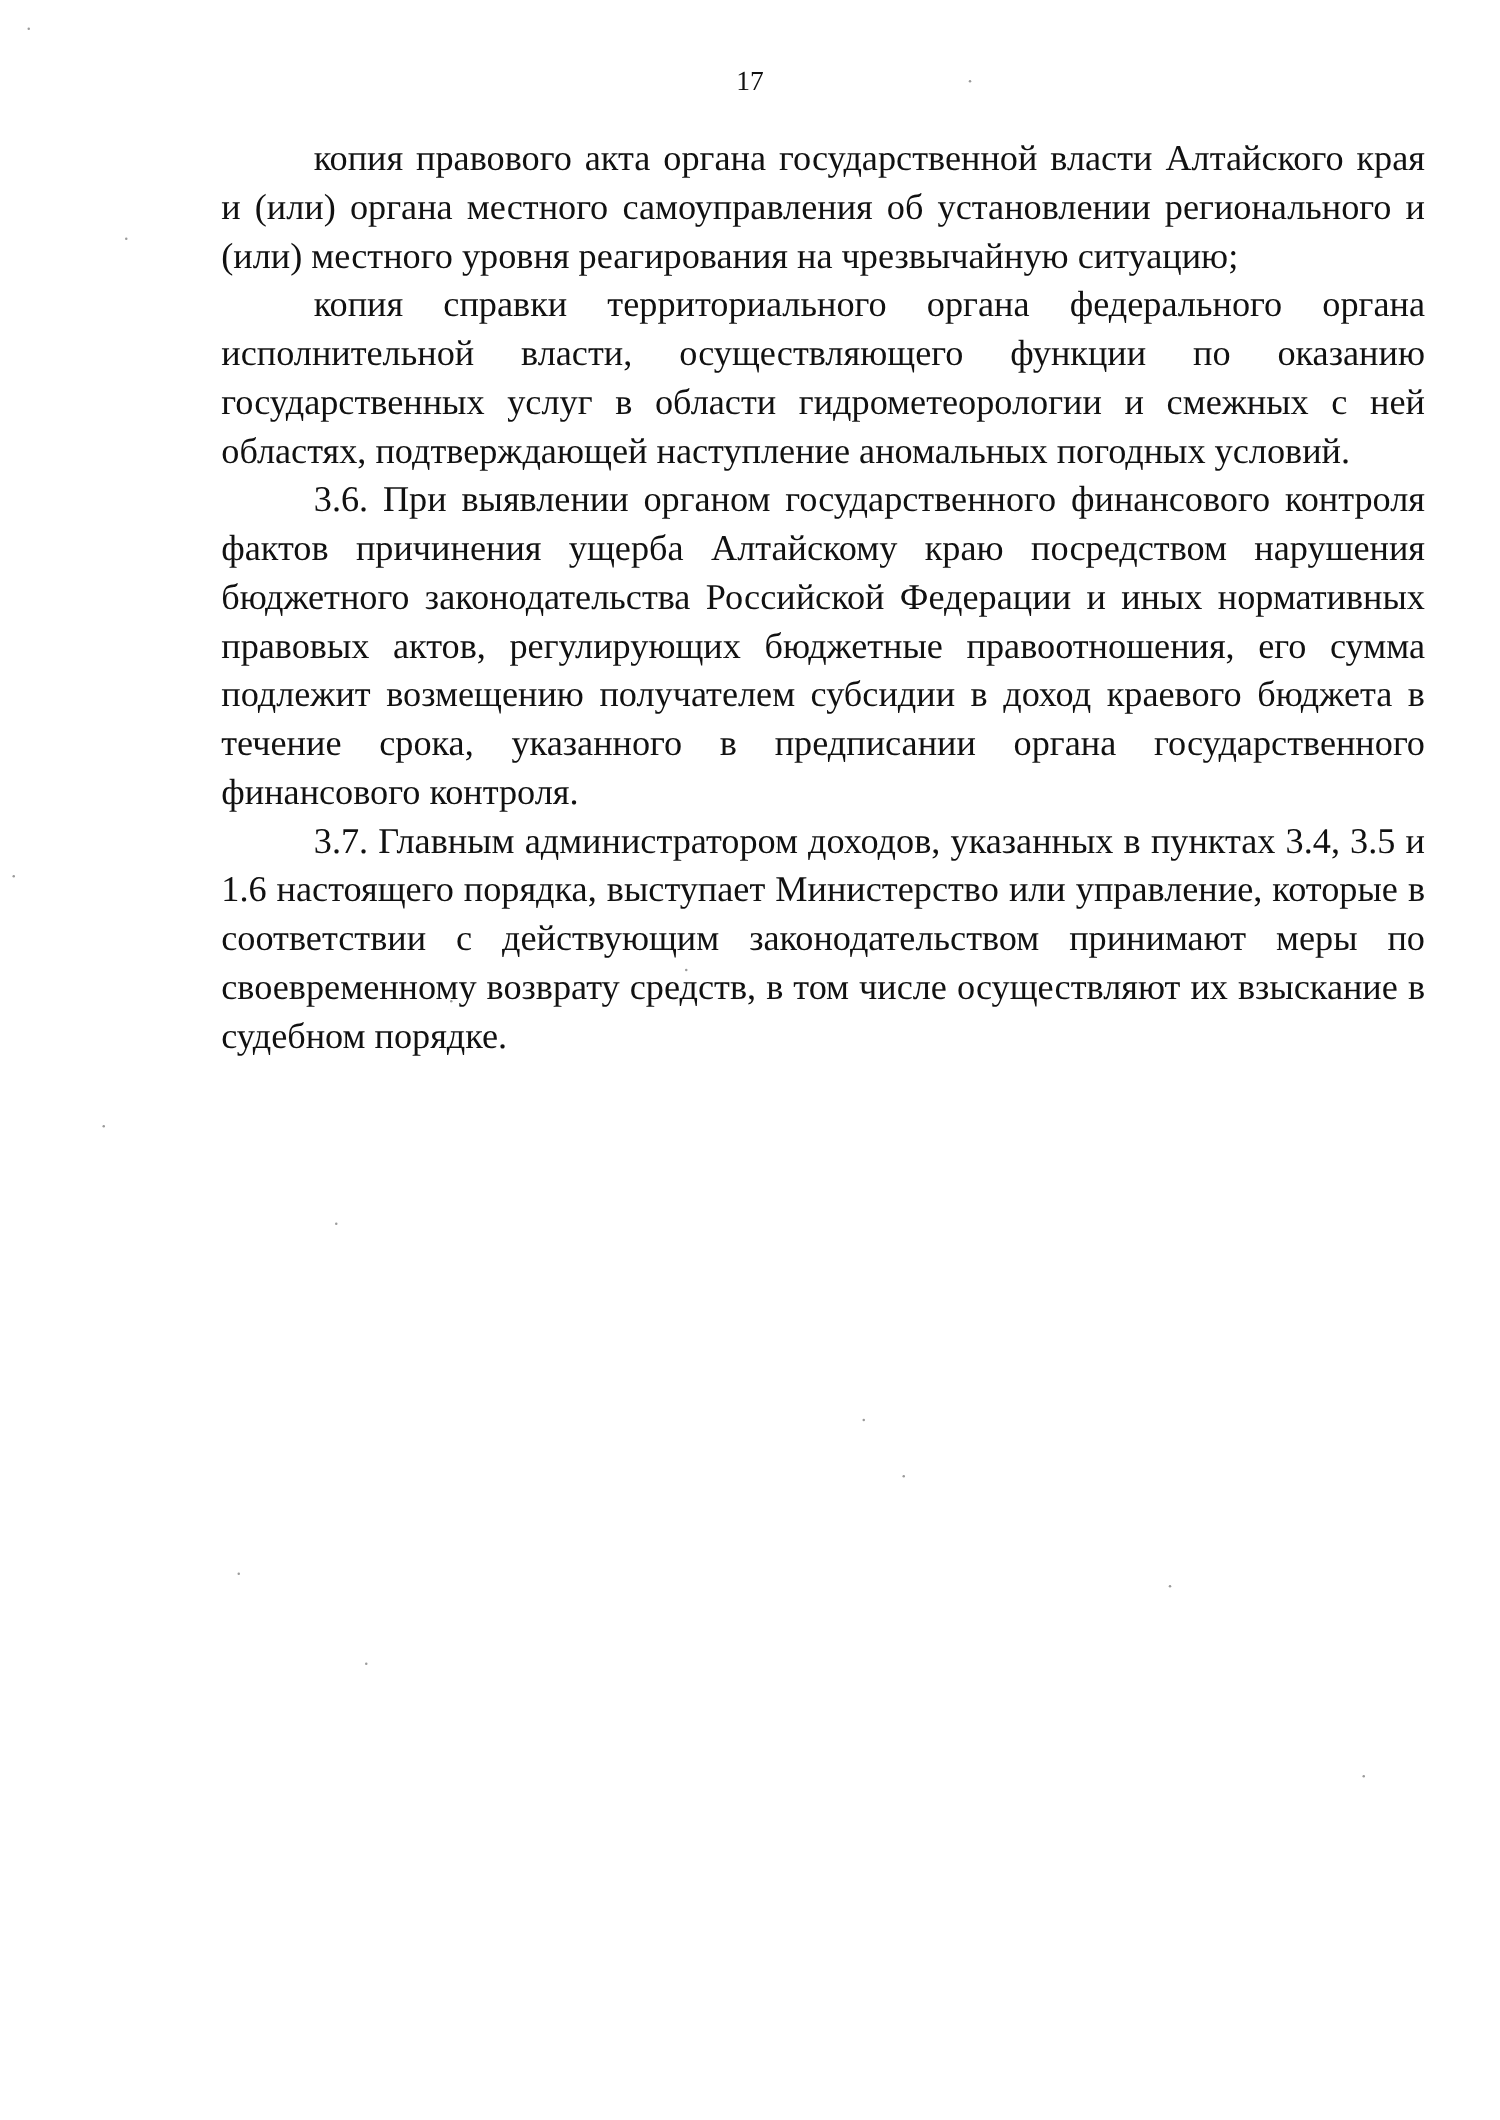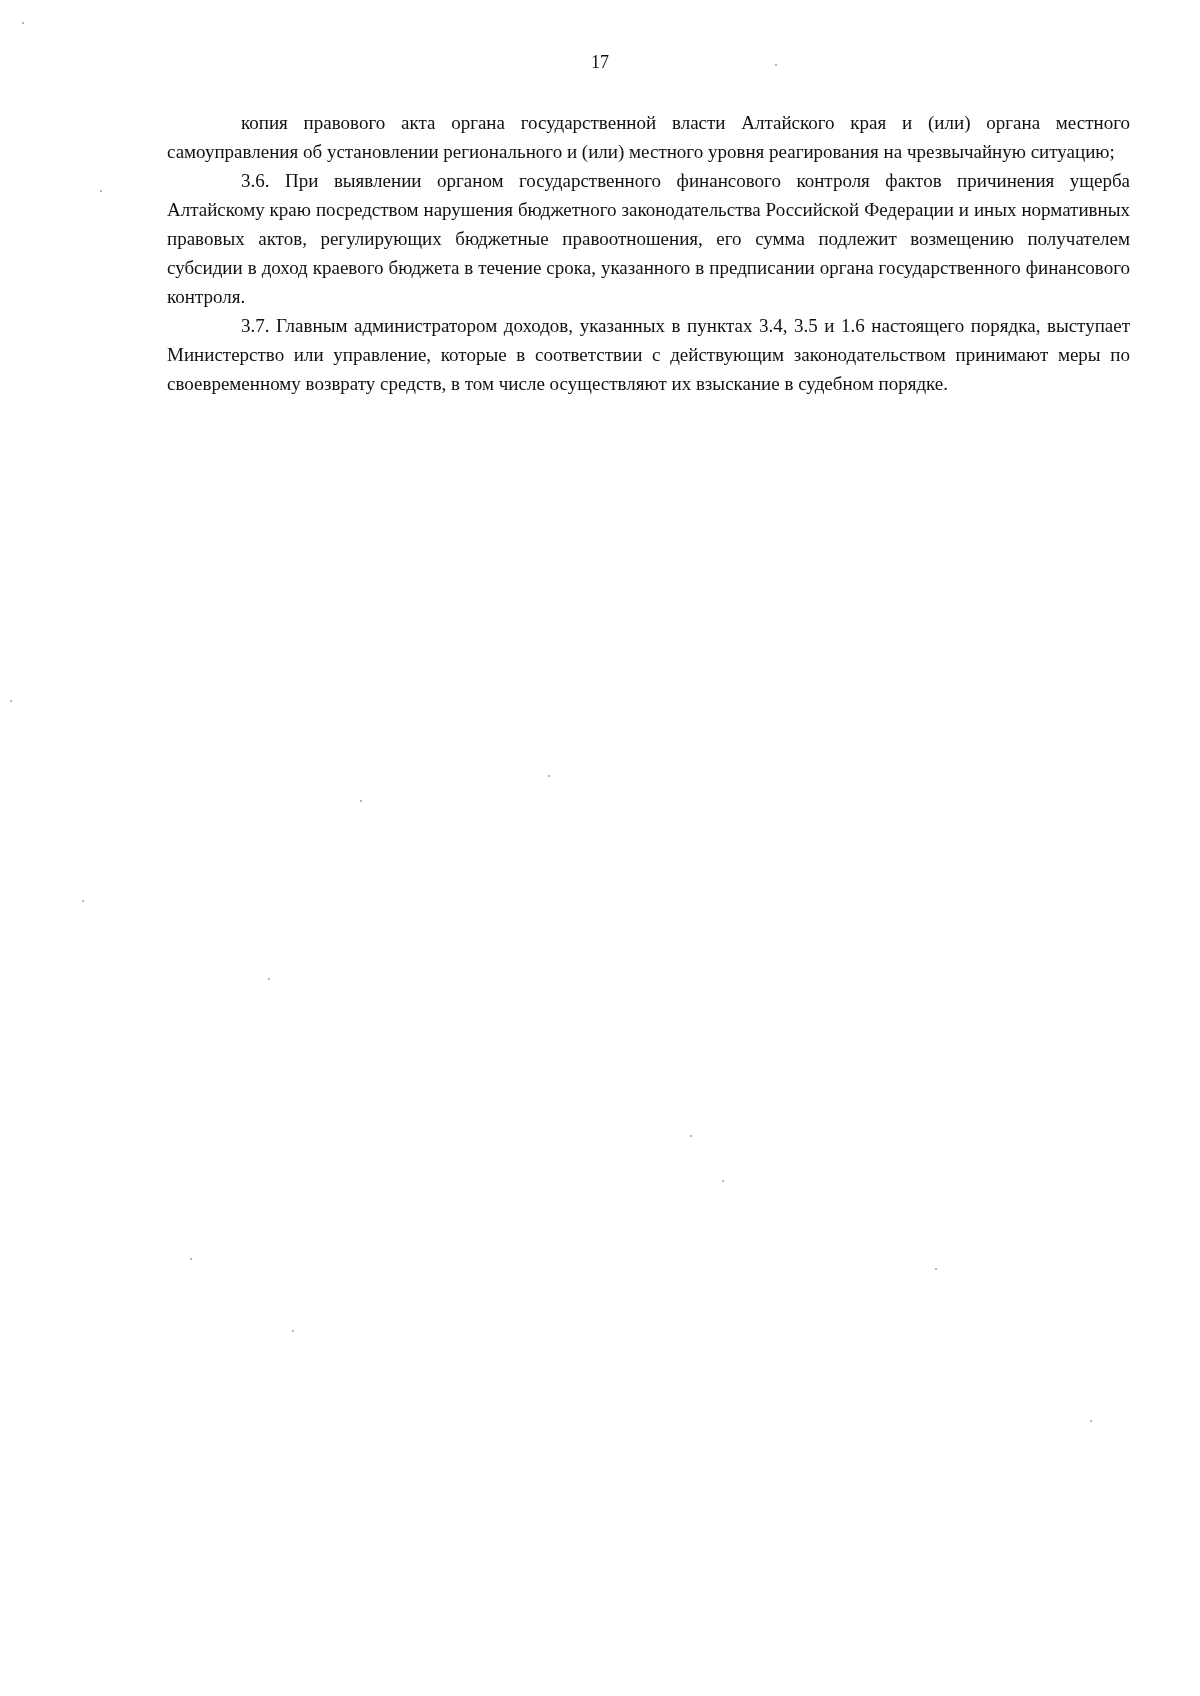--- a/index.html
+++ b/index.html
@@ -14,29 +14,29 @@
       overflow: hidden;
       font-family: "Liberation Serif", "DejaVu Serif", serif;
       color: #111111;
     }
     .page-number {
       position: absolute;
       top: 52px;
       left: 0;
       width: 1200px;
       text-align: center;
-      font-size: 18px;
+      font-size: 22px;
     }
     .body-text {
       position: absolute;
       top: 108px;
-      left: 167px;
+      left: 177px;
       width: 963px;
-      font-size: 19px;
-      line-height: 29px;
+      font-size: 29px;
+      line-height: 39px;
     }
     .para {
       margin: 0;
       text-align: justify;
       text-indent: 74px;
       hyphens: none;
     }
     .speck {
       position: absolute;
       width: 2px;
@@ -45,20 +45,21 @@
       border-radius: 1px;
     }
   </style>
 </head>
 <body>
 
 <div class="page-number">17</div>
 
 <div class="body-text">
   <p class="para">копия правового акта органа государственной власти Алтайского края и (или) органа местного самоуправления об установлении регионального и (или) местного уровня реагирования на чрезвычайную ситуацию;</p>
+  <p class="para">копия справки территориального органа федерального органа исполнительной власти, осуществляющего функции по оказанию государственных услуг в области гидрометеорологии и смежных с ней областях, подтверждающей наступление аномальных погодных условий.</p>
   <p class="para">3.6. При выявлении органом государственного финансового контроля фактов причинения ущерба Алтайскому краю посредством нарушения бюджетного законодательства Российской Федерации и иных нормативных правовых актов, регулирующих бюджетные правоотношения, его сумма подлежит возмещению получателем субсидии в доход краевого бюджета в течение срока, указанного в предписании органа государственного финансового контроля.</p>
   <p class="para">3.7. Главным администратором доходов, указанных в пунктах 3.4, 3.5 и 1.6 настоящего порядка, выступает Министерство или управление, которые в соответствии с действующим законодательством принимают меры по своевременному возврату средств, в том числе осуществляют их взыскание в судебном порядке.</p>
 </div>
 
 <div class="speck" style="left:775px;top:64px;"></div>
 <div class="speck" style="left:100px;top:190px;"></div>
 <div class="speck" style="left:548px;top:775px;"></div>
 <div class="speck" style="left:360px;top:800px;"></div>
 <div class="speck" style="left:82px;top:900px;"></div>
 <div class="speck" style="left:268px;top:978px;"></div>

